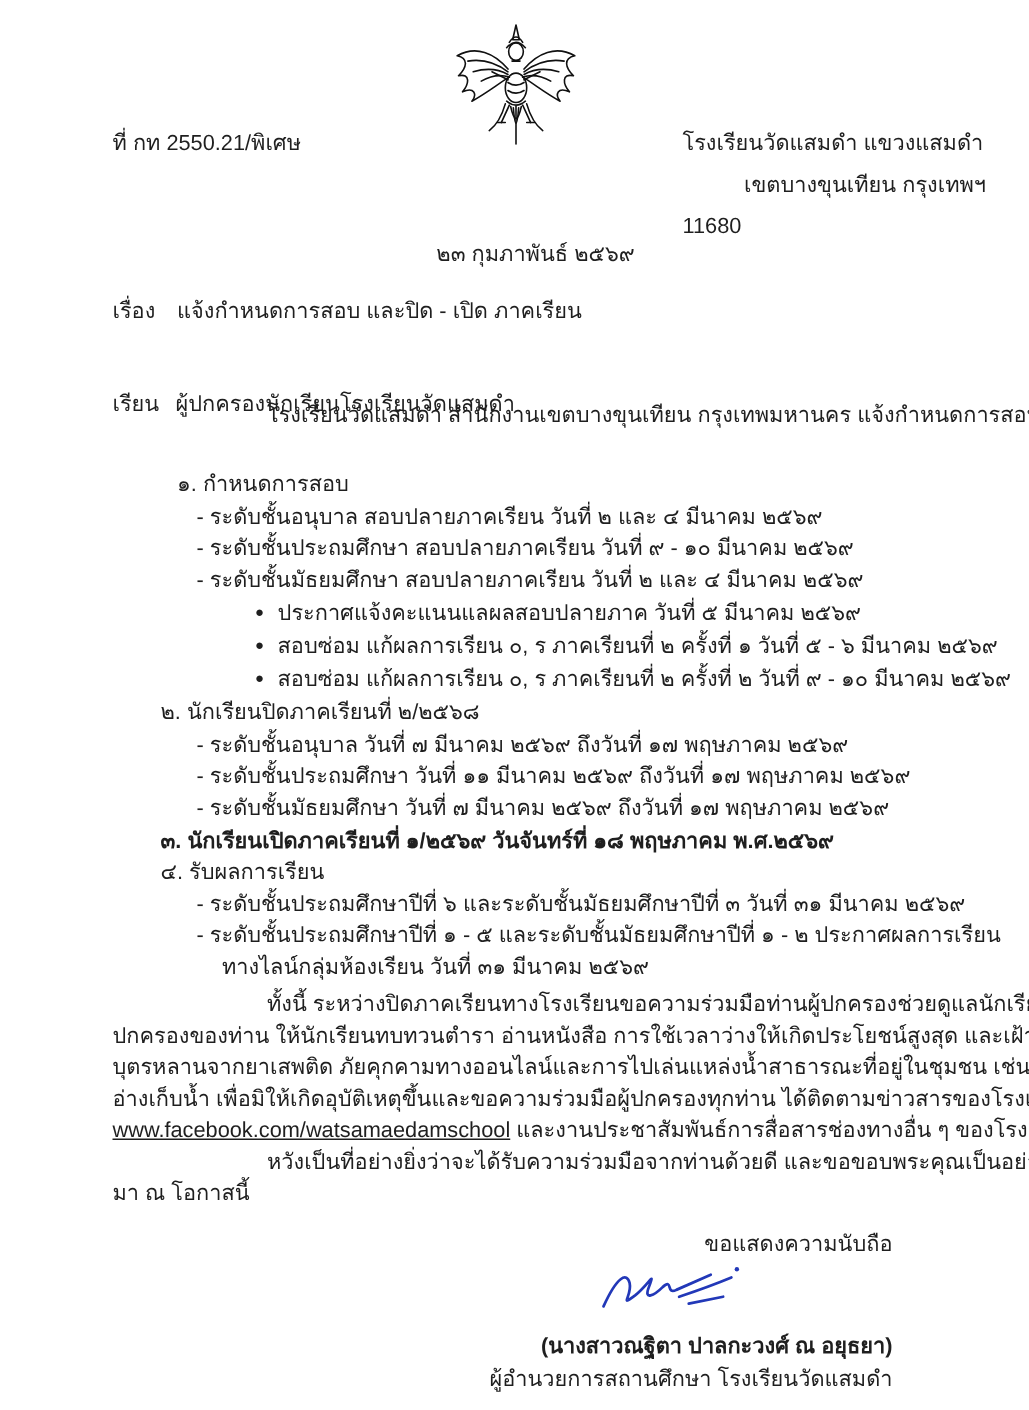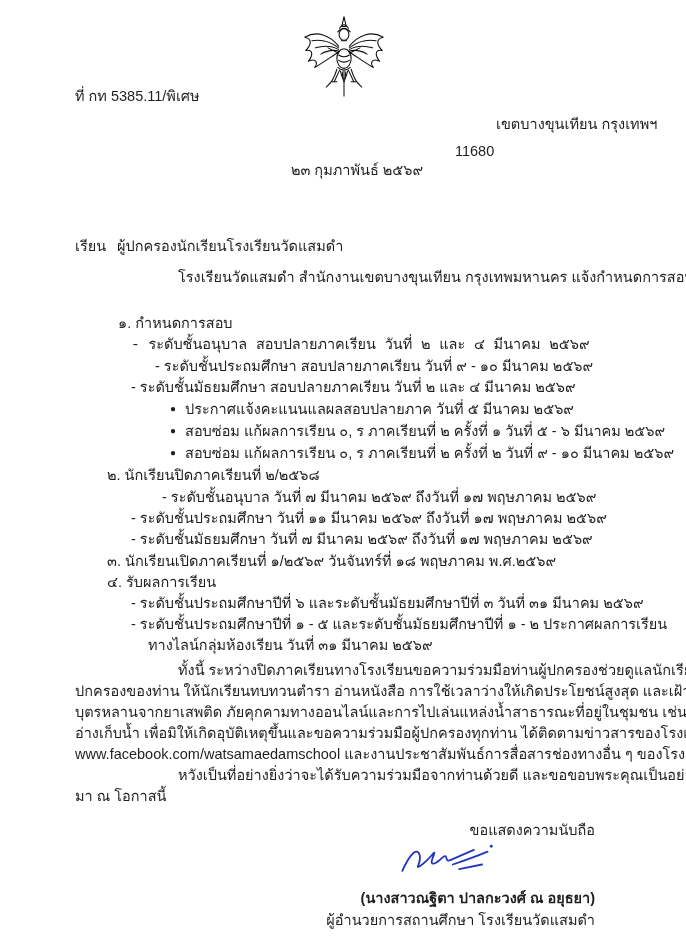--- a/index.html
+++ b/index.html
@@ -6,26 +6,26 @@
   .sheet{
     position:relative;
     width:686px;height:940px;
     margin:0 auto;
     background:#ffffff;
     font-family:"Liberation Sans","DejaVu Sans",sans-serif;
     color:#1f1f1f;
     overflow:hidden;
   }
   .ln{position:absolute;white-space:nowrap;font-size:14.5px;line-height:20px;}
-  .bold{font-weight:400;}
+  .bold{font-weight:700;}
   .center{text-align:center;}
   .label{display:inline-block;}
   .bullet-row{display:flex;align-items:flex-start;gap:9px;}
   .bullet-dot{font-size:10px;line-height:20px;}
-  .link{cursor:pointer;}
+  .link{text-decoration:underline;cursor:pointer;}
   .sig-block{position:absolute;left:315px;width:280px;text-align:right;}
   .emblem{position:absolute;left:299px;top:14px;}
   .sig-svg{position:absolute;left:395px;top:836px;}
 </style>
 </head>
 <body>
 
 <div class="sheet">
 
   <div class="emblem">
@@ -51,54 +51,58 @@
         <path d="M45 63 L39 76 M55 63 L61 76"></path>
         <path d="M36 76 L42 76 M58 76 L64 76"></path>
         <path d="M46 64 Q50 82 54 64"></path>
         <path d="M48 65 Q50 88 52 65"></path>
         <path d="M50 64 L50 92"></path>
         <path d="M42 62 Q38 76 30 82 M58 62 Q62 76 70 82"></path>
       </g>
     </svg>
   </div>
 
-  <div class="ln" style="left:75px;top:86px;">ที่ กท 5385.11/พิเศษ</div>
+  <div class="ln" style="left:75px;top:86px;">ที่ กท 2550.21/พิเศษ</div>
 
+  <div class="ln" style="left:455px;top:86px;">โรงเรียนวัดแสมดำ  แขวงแสมดำ</div>
   <div class="ln" style="left:455px;top:114px;margin-left:41px;">เขตบางขุนเทียน  กรุงเทพฯ</div>
   <div class="ln" style="left:455px;top:141px;">11680</div>
 
   <div class="ln center" style="left:0;right:0;top:160px;padding-left:28px;">๒๓  กุมภาพันธ์  ๒๕๖๙</div>
 
+  <div class="ln" style="left:75px;top:198px;">
+    <span class="label" style="width:43px;">เรื่อง</span><span>แจ้งกำหนดการสอบ และปิด - เปิด ภาคเรียน</span>
+  </div>
 
   <div class="ln" style="left:75px;top:236px;">
-    <span class="label" style="width:42px;">เรียน</span><span>ผู้ปกครองนักเรียนโรงเรียนวัดแสมดำ</span>
+    <span class="label" style="width:42px;margin-top:24px;">เรียน</span><span>ผู้ปกครองนักเรียนโรงเรียนวัดแสมดำ</span>
   </div>
 
   <div class="ln" style="left:178px;top:267px;">โรงเรียนวัดแสมดำ สำนักงานเขตบางขุนเทียน  กรุงเทพมหานคร แจ้งกำหนดการสอบและ</div>
 
   <div class="ln" style="left:118px;top:313px;">๑.  กำหนดการสอบ</div>
-  <div class="ln" style="left:131px;top:335px;font-family:Liberation Mono, monospace;">- ระดับชั้นอนุบาล สอบปลายภาคเรียน วันที่ ๒ และ ๔ มีนาคม ๒๕๖๙</div>
-  <div class="ln" style="left:131px;top:356px;margin-left:24px;">- ระดับชั้นประถมศึกษา สอบปลายภาคเรียน วันที่ ๙ - ๑๐ มีนาคม ๒๕๖๙</div>
+  <div class="ln" style="left:131px;top:335px;">- ระดับชั้นอนุบาล สอบปลายภาคเรียน วันที่ ๒ และ ๔ มีนาคม ๒๕๖๙</div>
+  <div class="ln" style="left:131px;top:356px;">- ระดับชั้นประถมศึกษา สอบปลายภาคเรียน วันที่ ๙ - ๑๐ มีนาคม ๒๕๖๙</div>
   <div class="ln" style="left:131px;top:377px;">- ระดับชั้นมัธยมศึกษา สอบปลายภาคเรียน วันที่ ๒ และ ๔ มีนาคม ๒๕๖๙</div>
 
   <div class="ln bullet-row" style="left:170px;top:399px;">
     <span class="bullet-dot">●</span>
     <span>ประกาศแจ้งคะแนนแลผลสอบปลายภาค วันที่ ๕ มีนาคม ๒๕๖๙</span>
   </div>
   <div class="ln bullet-row" style="left:170px;top:421px;">
     <span class="bullet-dot">●</span>
     <span>สอบซ่อม แก้ผลการเรียน ๐, ร ภาคเรียนที่ ๒ ครั้งที่ ๑ วันที่ ๕ - ๖ มีนาคม ๒๕๖๙</span>
   </div>
   <div class="ln bullet-row" style="left:170px;top:443px;">
     <span class="bullet-dot">●</span>
     <span>สอบซ่อม แก้ผลการเรียน ๐, ร ภาคเรียนที่ ๒ ครั้งที่ ๒ วันที่ ๙ - ๑๐ มีนาคม ๒๕๖๙</span>
   </div>
 
   <div class="ln" style="left:107px;top:465px;">๒. นักเรียนปิดภาคเรียนที่ ๒/๒๕๖๘</div>
-  <div class="ln" style="left:131px;top:487px;margin-left:31px;">- ระดับชั้นอนุบาล วันที่ ๗ มีนาคม ๒๕๖๙ ถึงวันที่ ๑๗ พฤษภาคม ๒๕๖๙</div>
+  <div class="ln" style="left:131px;top:487px;">- ระดับชั้นอนุบาล วันที่ ๗ มีนาคม ๒๕๖๙ ถึงวันที่ ๑๗ พฤษภาคม ๒๕๖๙</div>
   <div class="ln" style="left:131px;top:508px;">- ระดับชั้นประถมศึกษา วันที่ ๑๑ มีนาคม ๒๕๖๙ ถึงวันที่ ๑๗ พฤษภาคม ๒๕๖๙</div>
   <div class="ln" style="left:131px;top:529px;">- ระดับชั้นมัธยมศึกษา วันที่ ๗ มีนาคม ๒๕๖๙ ถึงวันที่ ๑๗ พฤษภาคม ๒๕๖๙</div>
 
   <div class="ln bold" style="left:107px;top:551px;">๓. นักเรียนเปิดภาคเรียนที่ ๑/๒๕๖๙ วันจันทร์ที่ ๑๘ พฤษภาคม พ.ศ.๒๕๖๙</div>
 
   <div class="ln" style="left:107px;top:572px;">๔. รับผลการเรียน</div>
   <div class="ln" style="left:131px;top:593px;">- ระดับชั้นประถมศึกษาปีที่ ๖ และระดับชั้นมัธยมศึกษาปีที่ ๓ วันที่ ๓๑ มีนาคม ๒๕๖๙</div>
   <div class="ln" style="left:131px;top:614px;">- ระดับชั้นประถมศึกษาปีที่ ๑ - ๕ และระดับชั้นมัธยมศึกษาปีที่ ๑ - ๒ ประกาศผลการเรียน</div>
   <div class="ln" style="left:148px;top:635px;">ทางไลน์กลุ่มห้องเรียน วันที่ ๓๑ มีนาคม ๒๕๖๙</div>
 

